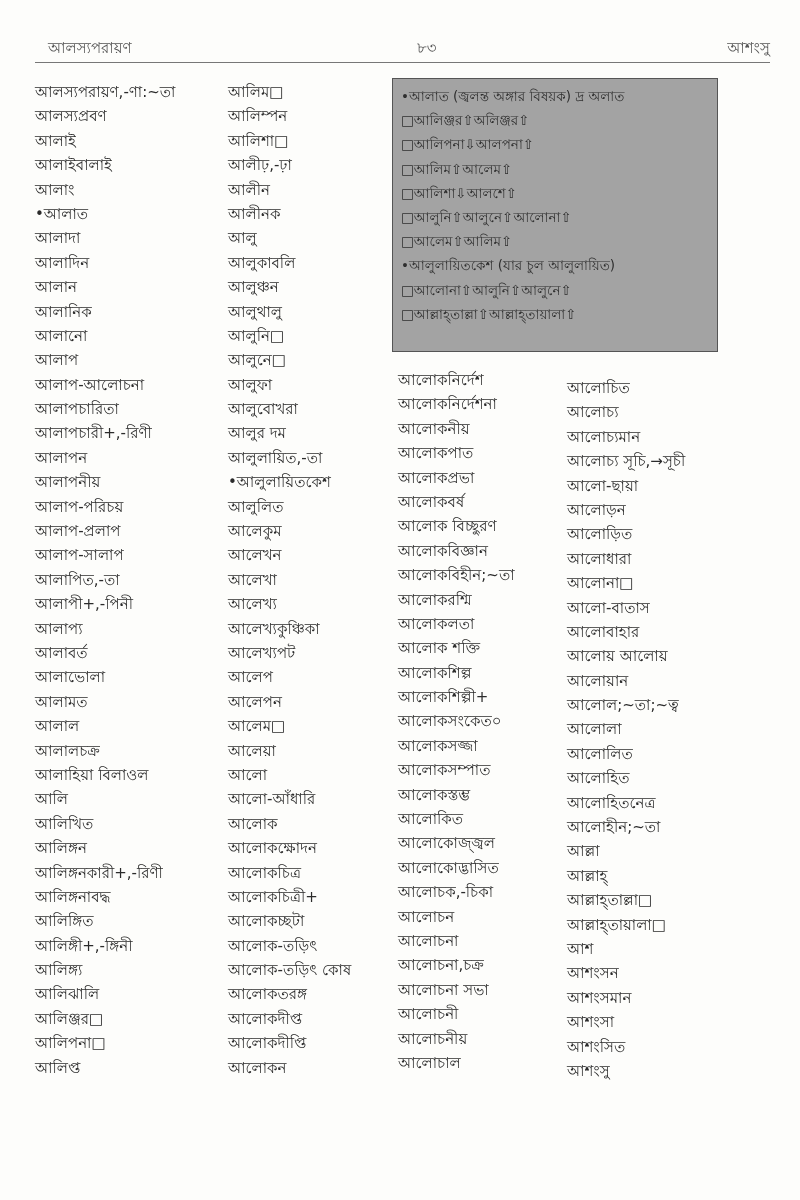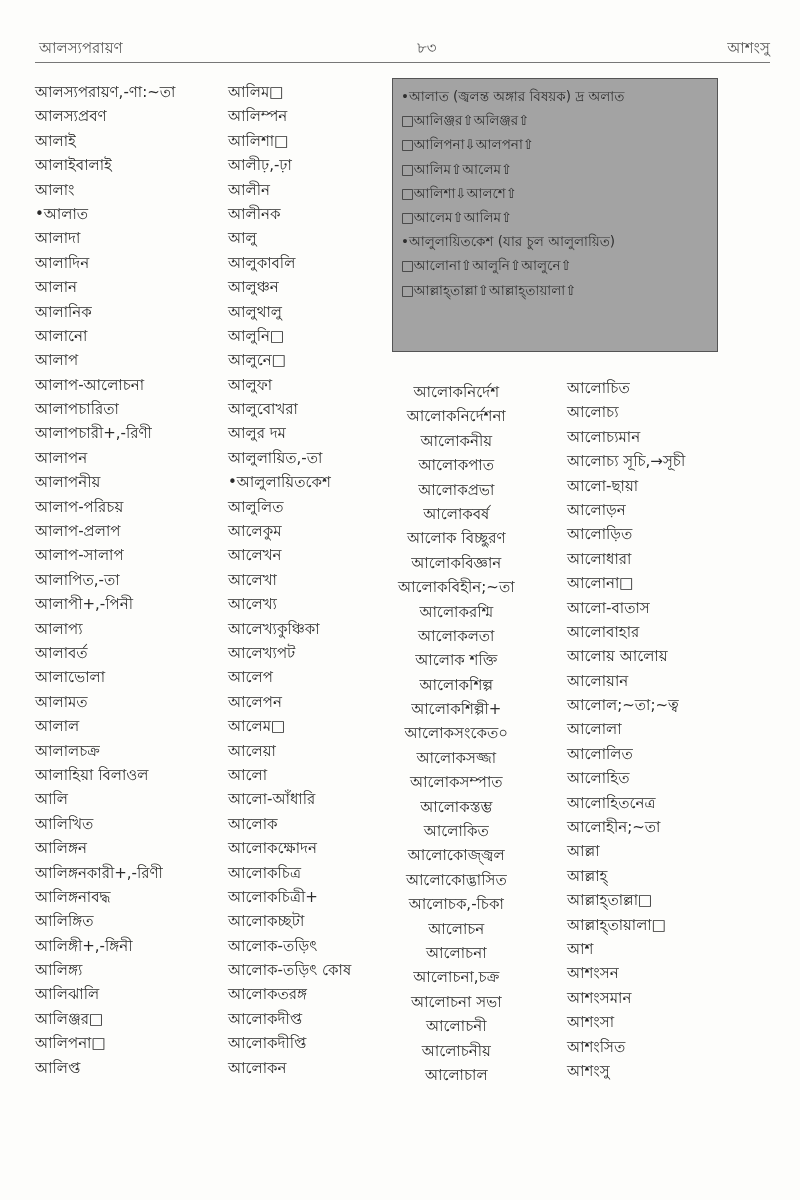--- a/index.html
+++ b/index.html
@@ -22,21 +22,21 @@
     }
     .running-head {
       position: absolute;
       top: 36px;
       left: 35px;
       width: 735px;
       height: 24px;
       font-size: 15px;
       color: #555;
     }
-    .running-head .left { position: absolute; left: 4px; top: 0; }
+    .running-head .left { position: absolute; left: 13px; top: 0; }
     .running-head .center { position: absolute; left: 350px; top: 0; margin-left: 32px; }
     .running-head .right { position: absolute; right: 0; top: 0; }
     .head-rule {
       position: absolute;
       top: 62px;
       left: 35px;
       width: 735px;
       height: 0;
       border-top: 1px solid #777;
     }
@@ -49,21 +49,21 @@
     }
     .col li {
       height: 24.4px;
       line-height: 24.4px;
       font-size: 15px;
       white-space: nowrap;
       color: #2b2b2b;
     }
     .col-1 { left: 35px; }
     .col-2 { left: 228px; }
-    .col-3 { left: 398px; top: 380px; text-align: center; }
+    .col-3 { left: 398px; top: 368px; }
     .col-4 { left: 567px; top: 376px; }
 
     .note-box {
       position: absolute;
       left: 392px;
       top: 78px;
       width: 326px;
       height: 274px;
       border: 1px solid #555;
       box-sizing: border-box;
@@ -182,20 +182,21 @@
       <li>আলোকন</li>
     </ul>
 
   <div class="note-box">
     <ul>
         <li>•আলাত (জ্বলন্ত অঙ্গার বিষয়ক) দ্র অলাত</li>
         <li>□আলিঞ্জর⇧অলিঞ্জর⇧</li>
         <li>□আলিপনা⇩আলপনা⇧</li>
         <li>□আলিম⇧আলেম⇧</li>
         <li>□আলিশা⇩আলশে⇧</li>
+        <li>□আলুনি⇧আলুনে⇧আলোনা⇧</li>
         <li>□আলেম⇧আলিম⇧</li>
         <li>•আলুলায়িতকেশ (যার চুল আলুলায়িত)</li>
         <li>□আলোনা⇧আলুনি⇧আলুনে⇧</li>
         <li>□আল্লাহ্তাল্লা⇧আল্লাহ্তায়ালা⇧</li>
       </ul>
   </div>
 
   <ul class="col col-3">
       <li>আলোকনির্দেশ</li>
       <li>আলোকনির্দেশনা</li>

